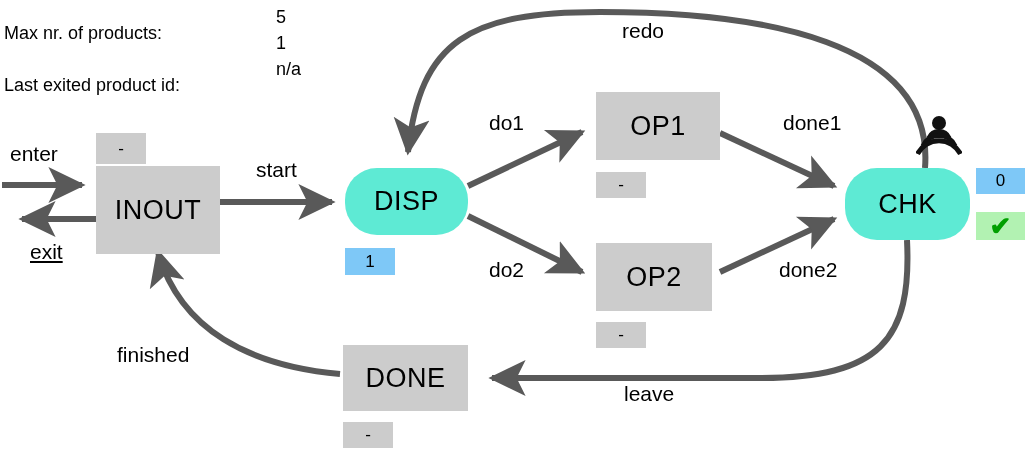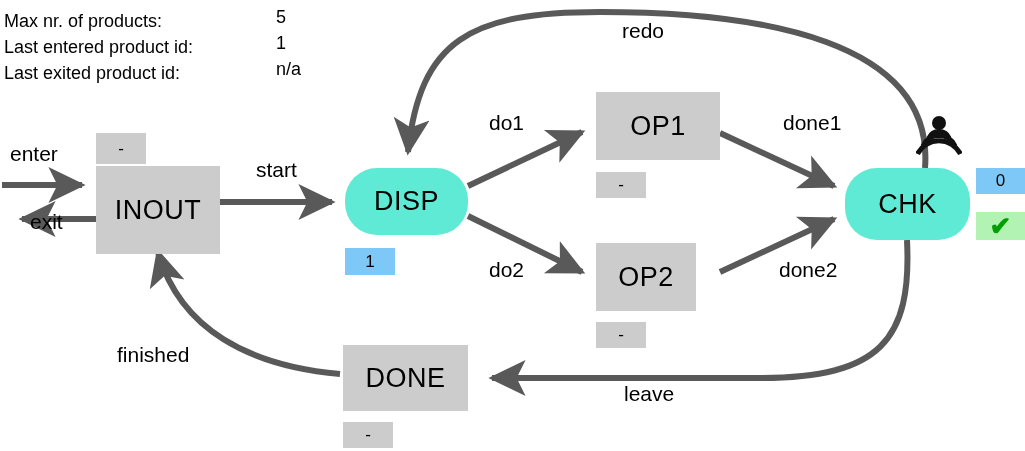--- a/index.html
+++ b/index.html
@@ -31,21 +31,21 @@
     position: relative;
     height: 26px;
     line-height: 26px;
     font-size: 18px;
     color: #000000;
     white-space: nowrap;
   }
   .info-label {
     position: absolute;
     left: 0;
-    top: 4px;
+    top: 16px;
     text-align: center;
   }
   .info-value {
     position: absolute;
     left: 272px;
     top: 0;
   }
 
   
   #edges {
@@ -109,21 +109,20 @@
 <body>
 
 <div id="stage">
 
   <div class="info-block">
     <div class="info-row">
       <span class="info-label">Max nr. of products:</span>
       <span class="info-value">5</span>
     </div>
     <div class="info-row">
-      <span class="info-label">Last entered product id:</span>
       <span class="info-value">1</span>
     </div>
     <div class="info-row">
       <span class="info-label">Last exited product id:</span>
       <span class="info-value">n/a</span>
     </div>
   </div>
 
   <svg id="edges" viewBox="0 0 1025 451" xmlns="http://www.w3.org/2000/svg">
     <defs>
@@ -169,21 +168,21 @@
     <span>1</span>
   </div>
 
   <div class="node gray" style="left:596px; top:92px; width:124px; height:68px;">
     <span>OP1</span>
   </div>
   <div class="badge gray" style="left:596px; top:172px; width:50px; height:26px;">
     <span>-</span>
   </div>
 
-  <div class="node gray" style="left:596px; top:243px; width:100px; height:68px;">
+  <div class="node gray" style="left:596px; top:243px; width:116px; height:68px;">
     <span>OP2</span>
   </div>
   <div class="badge gray" style="left:596px; top:322px; width:50px; height:26px;">
     <span>-</span>
   </div>
 
   <div class="node active" style="left:845px; top:168px; width:125px; height:72px;">
     <span>CHK</span>
   </div>
   <div class="badge active" style="left:976px; top:168px; width:49px; height:26px;">
@@ -201,21 +200,21 @@
   </svg>
 
   <div class="node gray" style="left:343px; top:345px; width:125px; height:66px;">
     <span>DONE</span>
   </div>
   <div class="badge gray" style="left:343px; top:422px; width:50px; height:26px;">
     <span>-</span>
   </div>
 
   <div class="edge-label" style="left:10px; top:142px;">enter</div>
-  <div class="edge-label" style="left:30px; top:210px;">exit</div>
+  <div class="edge-label" style="left:30px; top:240px;text-decoration:underline;">exit</div>
   <div class="edge-label" style="left:256px; top:158px;">start</div>
   <div class="edge-label" style="left:489px; top:111px;">do1</div>
   <div class="edge-label" style="left:489px; top:258px;">do2</div>
   <div class="edge-label" style="left:783px; top:111px;">done1</div>
   <div class="edge-label" style="left:779px; top:258px;">done2</div>
   <div class="edge-label" style="left:622px; top:19px;">redo</div>
   <div class="edge-label" style="left:624px; top:382px;">leave</div>
   <div class="edge-label" style="left:105px; top:343px;margin-left:12px;">finished</div>
 
 </div>

